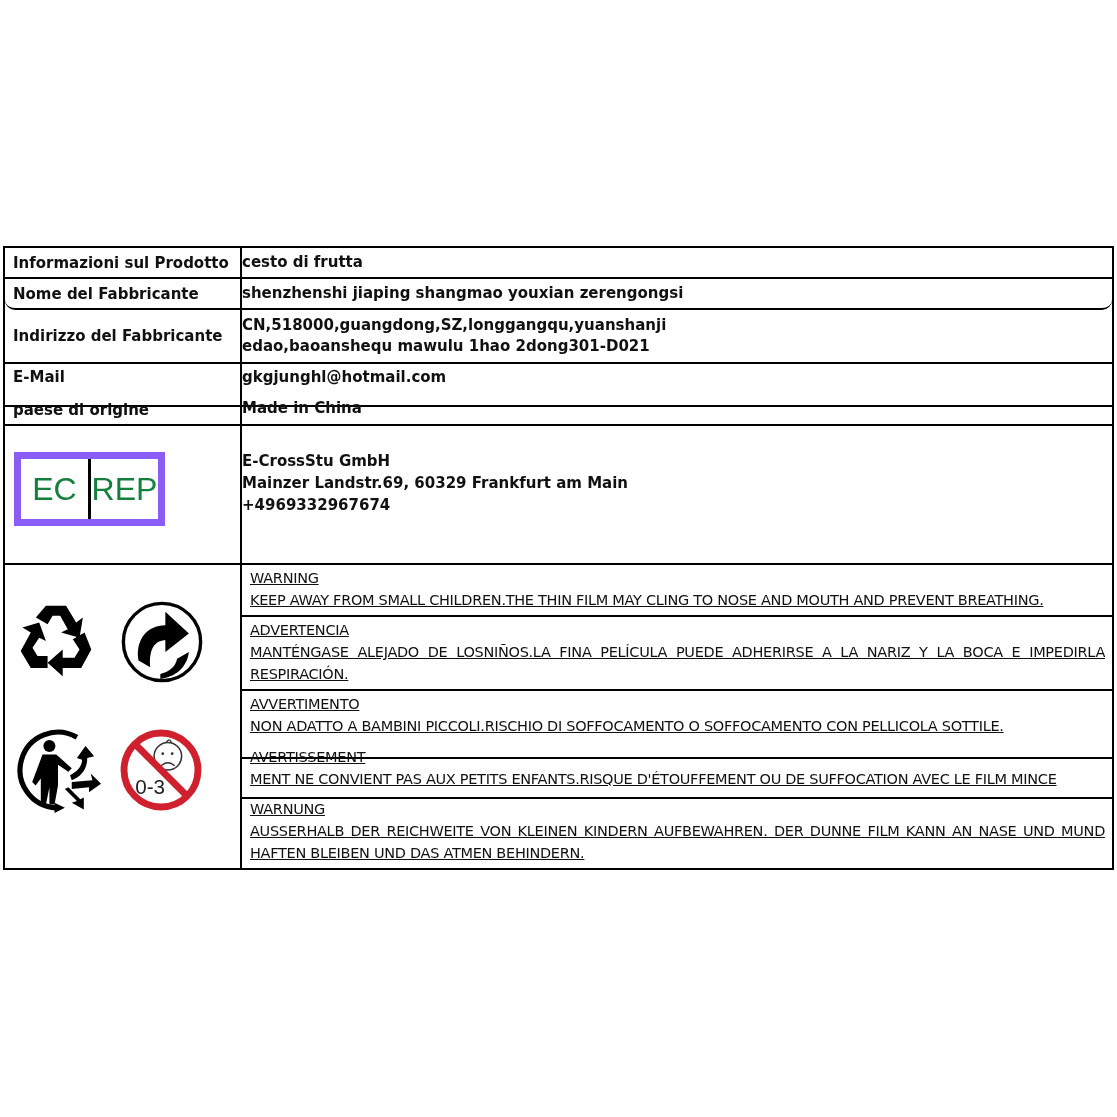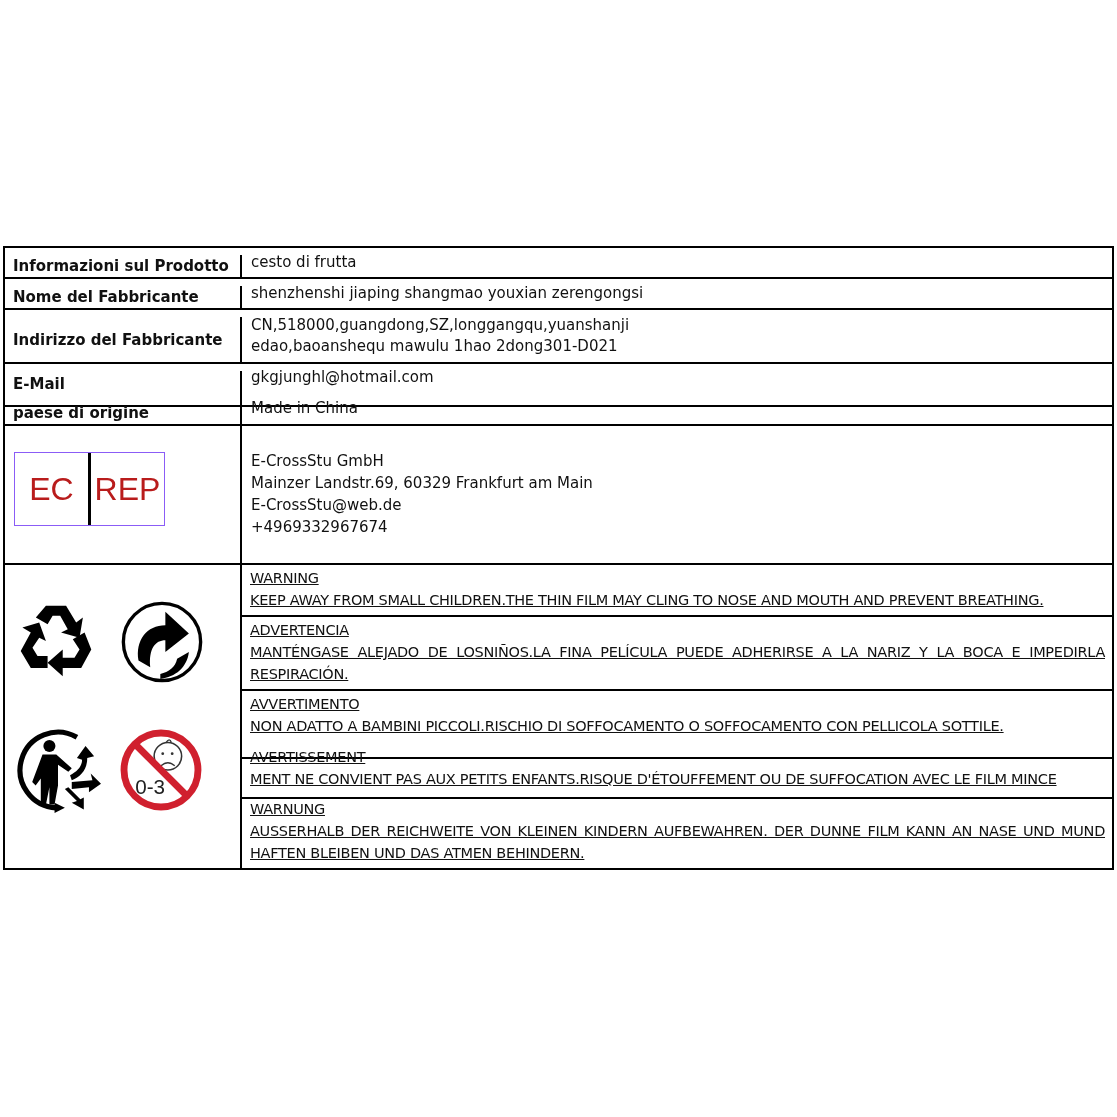--- a/index.html
+++ b/index.html
@@ -4,25 +4,25 @@
 <style>
   html, body { margin:0; padding:0; background:#ffffff; }
   body { width:1117px; height:1117px; position:relative; overflow:hidden;
          font-family:"DejaVu Sans", sans-serif; color:#111; }
   .tbl { position:absolute; left:3px; top:246px; width:1111px; height:624px;
          border:2px solid #000; box-sizing:border-box; }
   .row { position:absolute; left:0; width:100%; border-bottom:2px solid #000; box-sizing:border-box; }
   .row.last { border-bottom:none; }
   .lab { position:absolute; left:0; top:0; bottom:0; width:237px; border-right:2px solid #000;
          box-sizing:border-box; font-weight:bold; font-size:15px; padding-left:8px;
-         display:flex; align-items:center;margin-top:7px; }
+         display:flex; align-items:center; }
   .val { position:absolute; left:237px; right:0; top:0; bottom:0; font-size:15px;
-         padding-left:9px; display:flex; flex-direction:column; justify-content:center; line-height:21px; }
-  .ecrep { position:absolute; left:9px; top:26px; width:151px; height:74px; border:1px solid #8b5cf6;
-           box-sizing:border-box; display:flex; font-family:"Liberation Sans", sans-serif; font-size:32px; color:#b91c1c; }
+         display:flex; flex-direction:column; justify-content:center; line-height:21px;font-weight:bold; }
+  .ecrep { position:absolute; left:9px; top:26px; width:151px; height:74px; border:7px solid #8b5cf6;
+           box-sizing:border-box; display:flex; font-family:"Liberation Sans", sans-serif; font-size:32px; color:#15803d; }
   .ecrep span { flex:1; display:flex; align-items:center; justify-content:center; }
   .ecrep span:first-child { border-right:3px solid #000; }
   .symcell { position:absolute; left:0; top:0; bottom:0; width:237px; border-right:2px solid #000; box-sizing:border-box; }
   .sym { position:absolute; }
   .warn { position:absolute; left:237px; right:0; border-bottom:2px solid #000; box-sizing:border-box;
           font-family:"DejaVu Sans", sans-serif; font-size:14.5px; line-height:22px; padding:2px 7px 0 8px;
           text-align:justify; letter-spacing:-0.3px;text-decoration:underline; }
   .warn.last { border-bottom:none; }
   .warn .t { display:block; }
 </style>
@@ -30,21 +30,21 @@
 <body>
 
 <div class="tbl">
 
   <div class="row" style="top:0;height:31px;">
     <div class="lab">Informazioni sul Prodotto</div>
     <div class="val">
         <span>cesto di frutta</span>
       </div>
   </div>
-  <div class="row" style="top:31px;height:31px;">
+  <div class="row" style="top:31px;height:31px;border-radius:10px;">
     <div class="lab">Nome del Fabbricante</div>
     <div class="val">
         <span>shenzhenshi jiaping shangmao youxian zerengongsi</span>
       </div>
   </div>
   <div class="row" style="top:62px;height:54px;">
     <div class="lab">Indirizzo del Fabbricante</div>
     <div class="val">
       <span>CN,518000,guangdong,SZ,longgangqu,yuanshanji</span>
       <span>edao,baoanshequ mawulu 1hao 2dong301-D021</span>
@@ -66,21 +66,20 @@
   <div class="row" style="top:178px;height:139px;">
     <div class="symcell">
       <div class="ecrep">
         <span>EC</span>
         <span>REP</span>
       </div>
     </div>
     <div class="val" style="justify-content:flex-start;padding-top:24px;line-height:22px;">
       <span>E-CrossStu GmbH</span>
       <span>Mainzer Landstr.69, 60329 Frankfurt am Main</span>
-      <span>E-CrossStu@web.de</span>
       <span>+4969332967674</span>
     </div>
   </div>
 
   <div class="row last" style="top:317px;height:303px;">
     <div class="symcell">
 
       <svg class="sym" style="left:7px;top:34px;" width="88" height="84" viewBox="0 0 100 100">
         <g fill="#000">
           <path d="M38 8 L62 8 L74 28 L82 22 L78 46 L56 40 L64 36 L55 20 L46 20 L40 30 L26 22 Z"></path>

